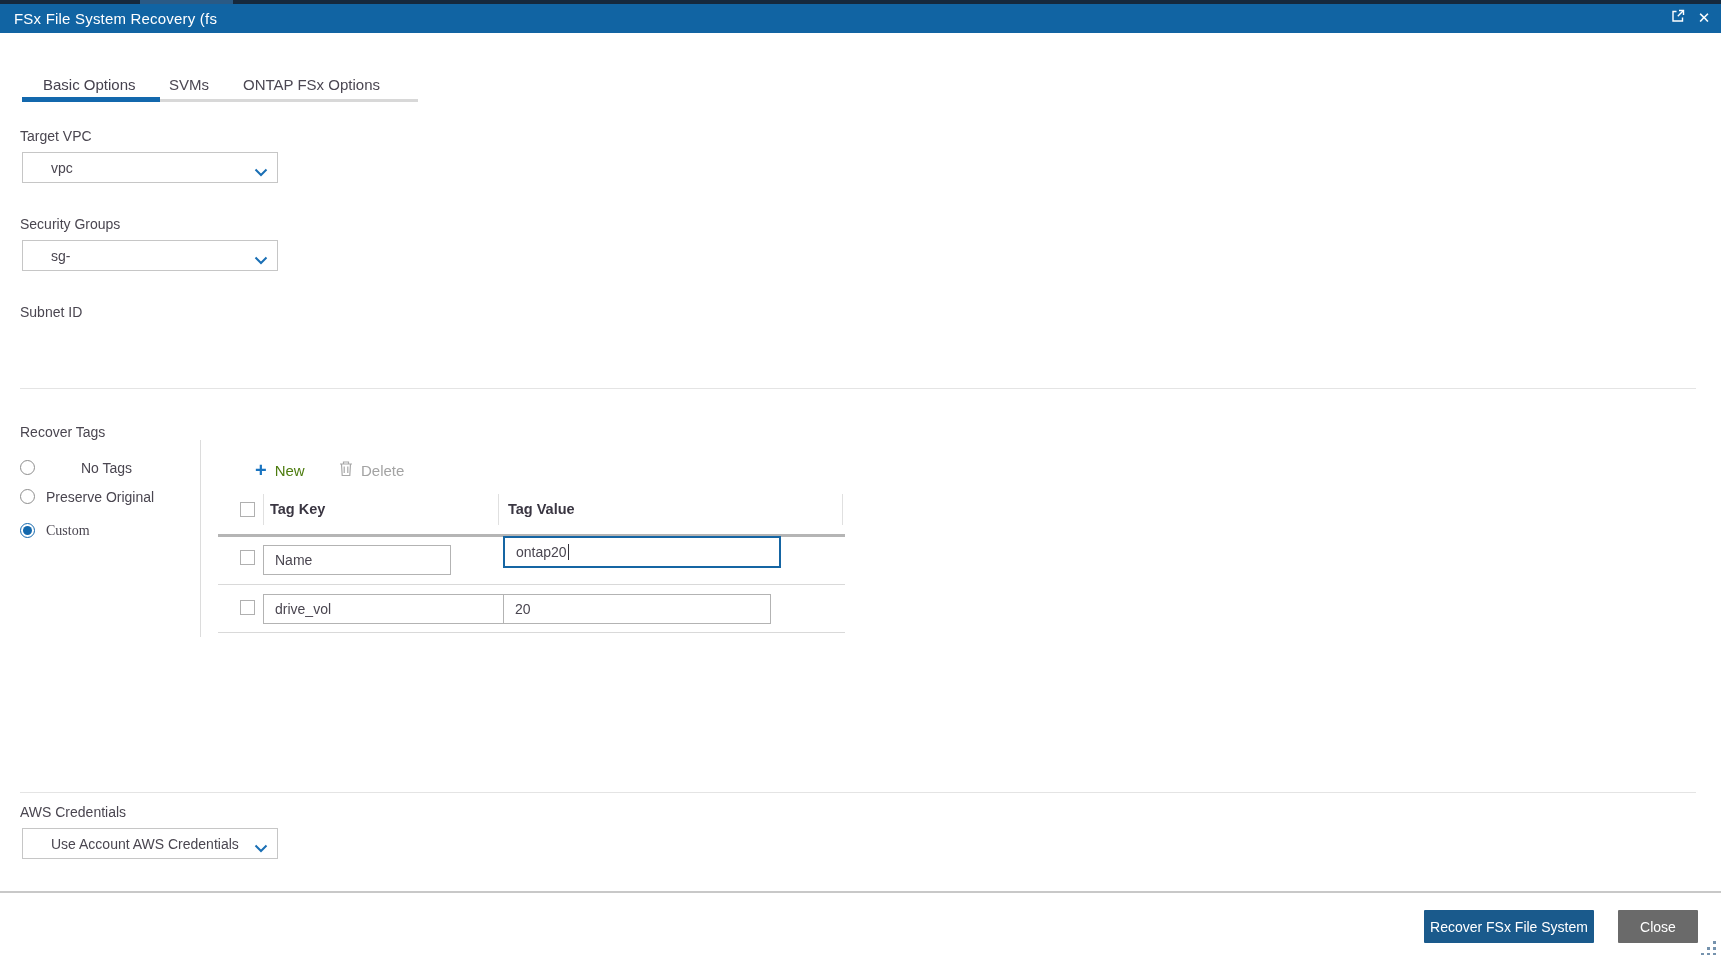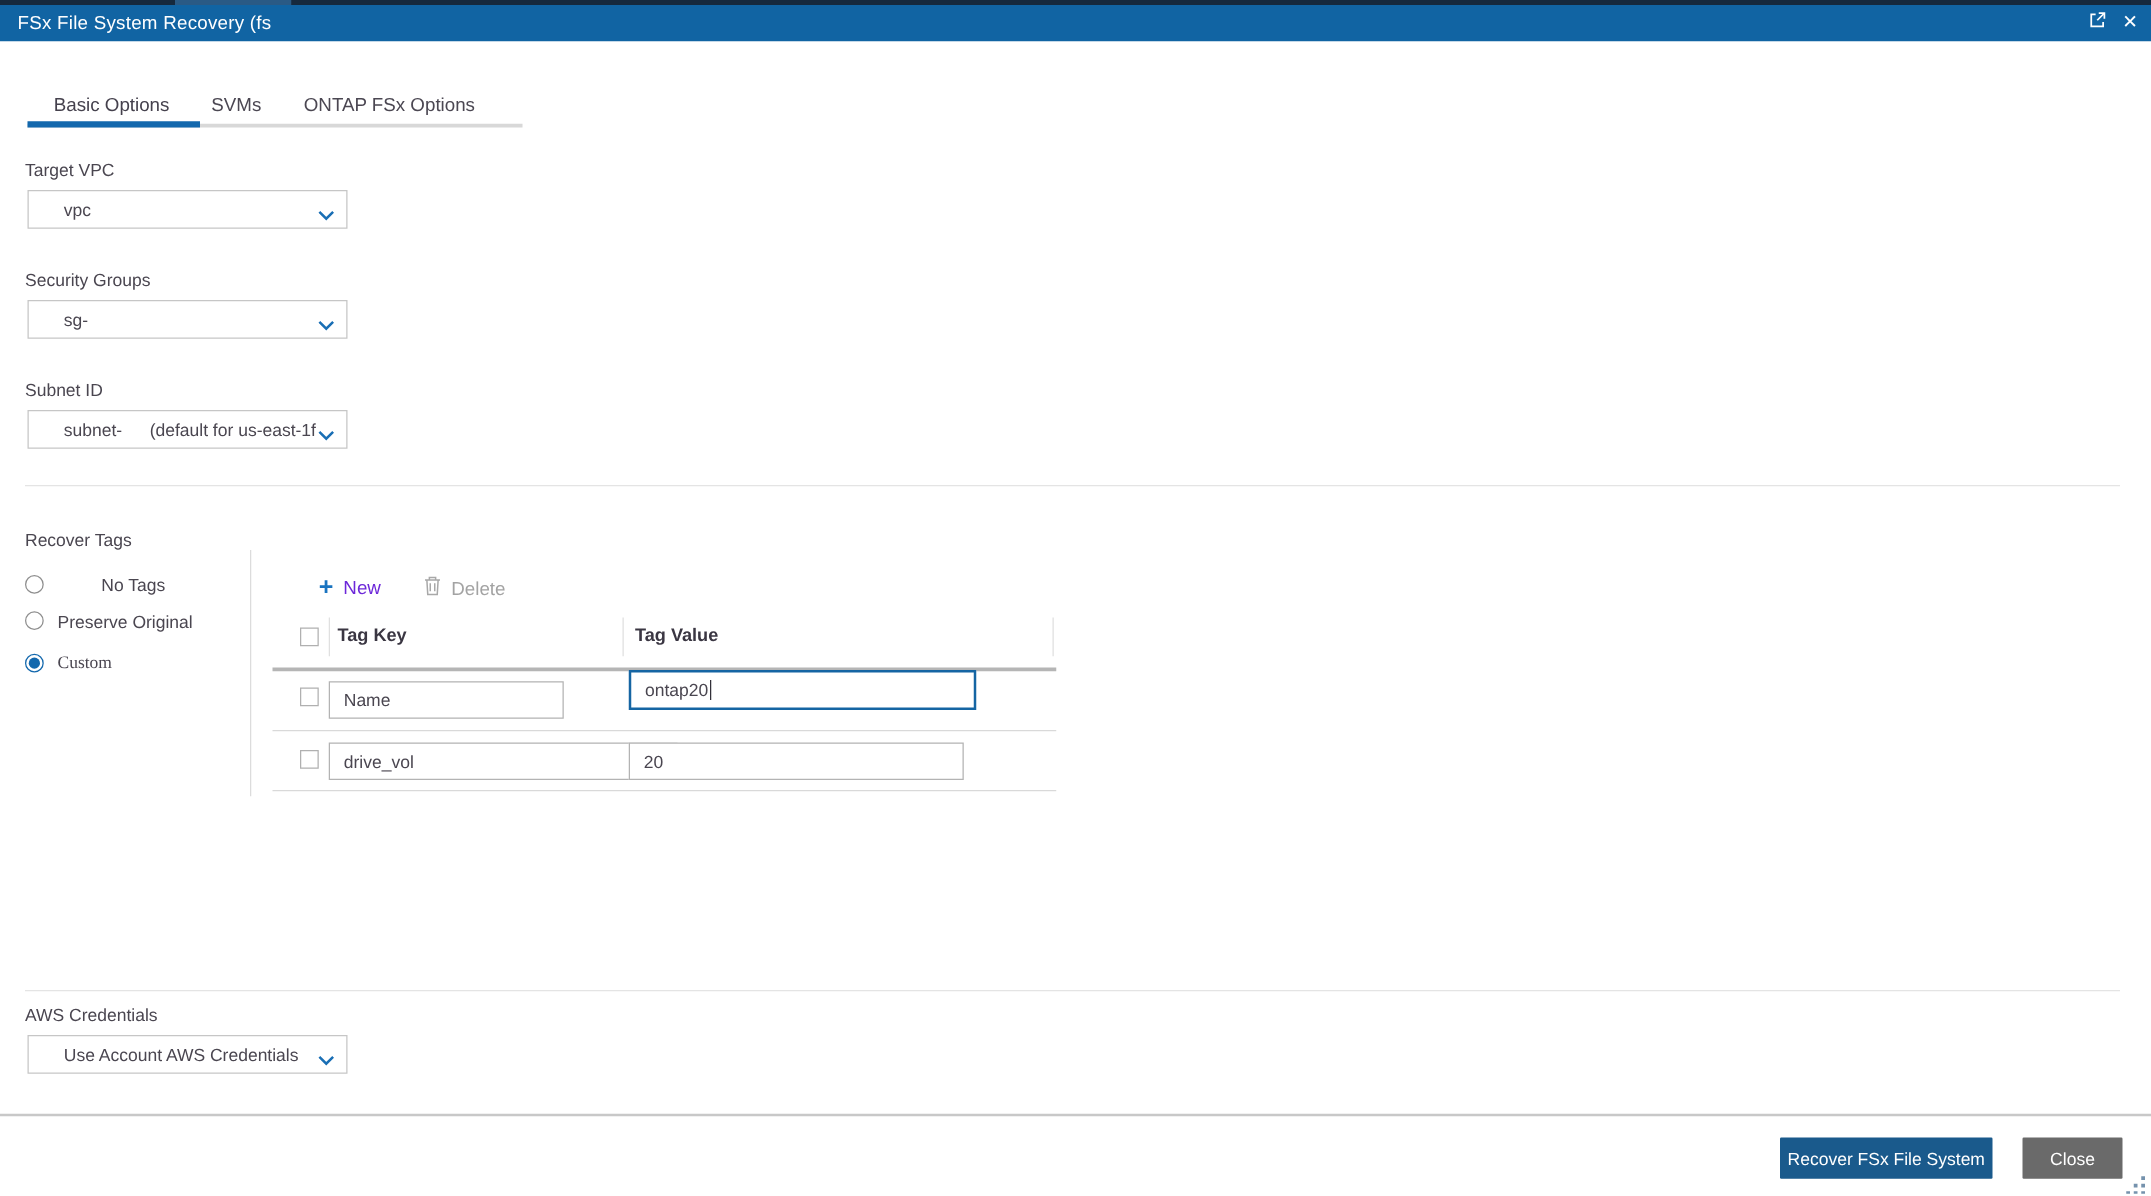--- a/index.html
+++ b/index.html
@@ -43,21 +43,21 @@
   .radio-row { left:20px; height:17px; display:flex; align-items:center; gap:11px; cursor:pointer; }
   .radio { width:15px; height:15px; border:1px solid #8e8e8e; border-radius:50%; background:#fff; position:relative; }
   .radio.checked { border:1px solid #1368ad; }
   .radio.checked::after { content:""; position:absolute; left:2px; top:2px; width:9px; height:9px;
                           border-radius:50%; background:#1368ad; }
   .radio-row span.lbl { font-size:14px; color:#4a4650; }
 
   
   .tb-new { left:255px; top:460px; display:flex; align-items:center; gap:8px; cursor:pointer; }
   .tb-new .plus { color:#1a74c0; font-size:20px; font-weight:bold; line-height:20px; }
-  .tb-new .txt { color:#6d28d9; font-size:15px; }
+  .tb-new .txt { color:#4d7c0f; font-size:15px; }
   .tb-del { left:339px; top:460px; display:flex; align-items:center; gap:8px; cursor:default; }
   .tb-del .txt { color:#a3a3a3; font-size:15px; }
 
   
   .cb { width:15px; height:15px; border:1px solid #b0b0b0; background:#fff; cursor:pointer; }
   .col-sep { background:#e0e0e0; width:1px; top:494px; height:31px; }
   .th { top:501px; font-size:14.5px; font-weight:bold; color:#3a3642; }
   .thick-line { left:218px; top:534px; width:627px; height:3px; background:#b5b5b5; }
   .row-sep { left:218px; width:627px; height:1px; background:#d9d9d9; }
   .tinput { background:#fff; border:1px solid #b3b3b3; display:flex; align-items:center;
@@ -125,30 +125,20 @@
   <div class="abs select" style="top:240px;">
     <span>sg-</span>
     <span class="chev">
       <svg width="14" height="9" viewBox="0 0 14 9">
           <path d="M1.5 1.5 L7 7 L12.5 1.5" fill="none" stroke="#1a6fb5" stroke-width="2"></path>
         </svg>
     </span>
   </div>
 
   <div class="abs field-label" style="left:20px; top:304px;text-align:right;">Subnet ID</div>
-  <div class="abs select" style="top:328px; padding-right:24px;">
-    <span>subnet-</span>
-    <span class="gap"></span>
-    <span style="white-space:nowrap; overflow:hidden;">(default for us-east-1f</span>
-    <span class="chev">
-      <svg width="14" height="9" viewBox="0 0 14 9">
-          <path d="M1.5 1.5 L7 7 L12.5 1.5" fill="none" stroke="#1a6fb5" stroke-width="2"></path>
-        </svg>
-    </span>
-  </div>
 
   <div class="abs hdiv" style="left:20px; top:388px; width:1676px;"></div>
 
   <div class="abs field-label" style="left:20px; top:424px;">Recover Tags</div>
 
   <div class="abs radio-row" style="top:459px;gap:46px;">
     <span class="radio"></span>
     <span class="lbl">No Tags</span>
   </div>
   <div class="abs radio-row" style="top:488px;">

